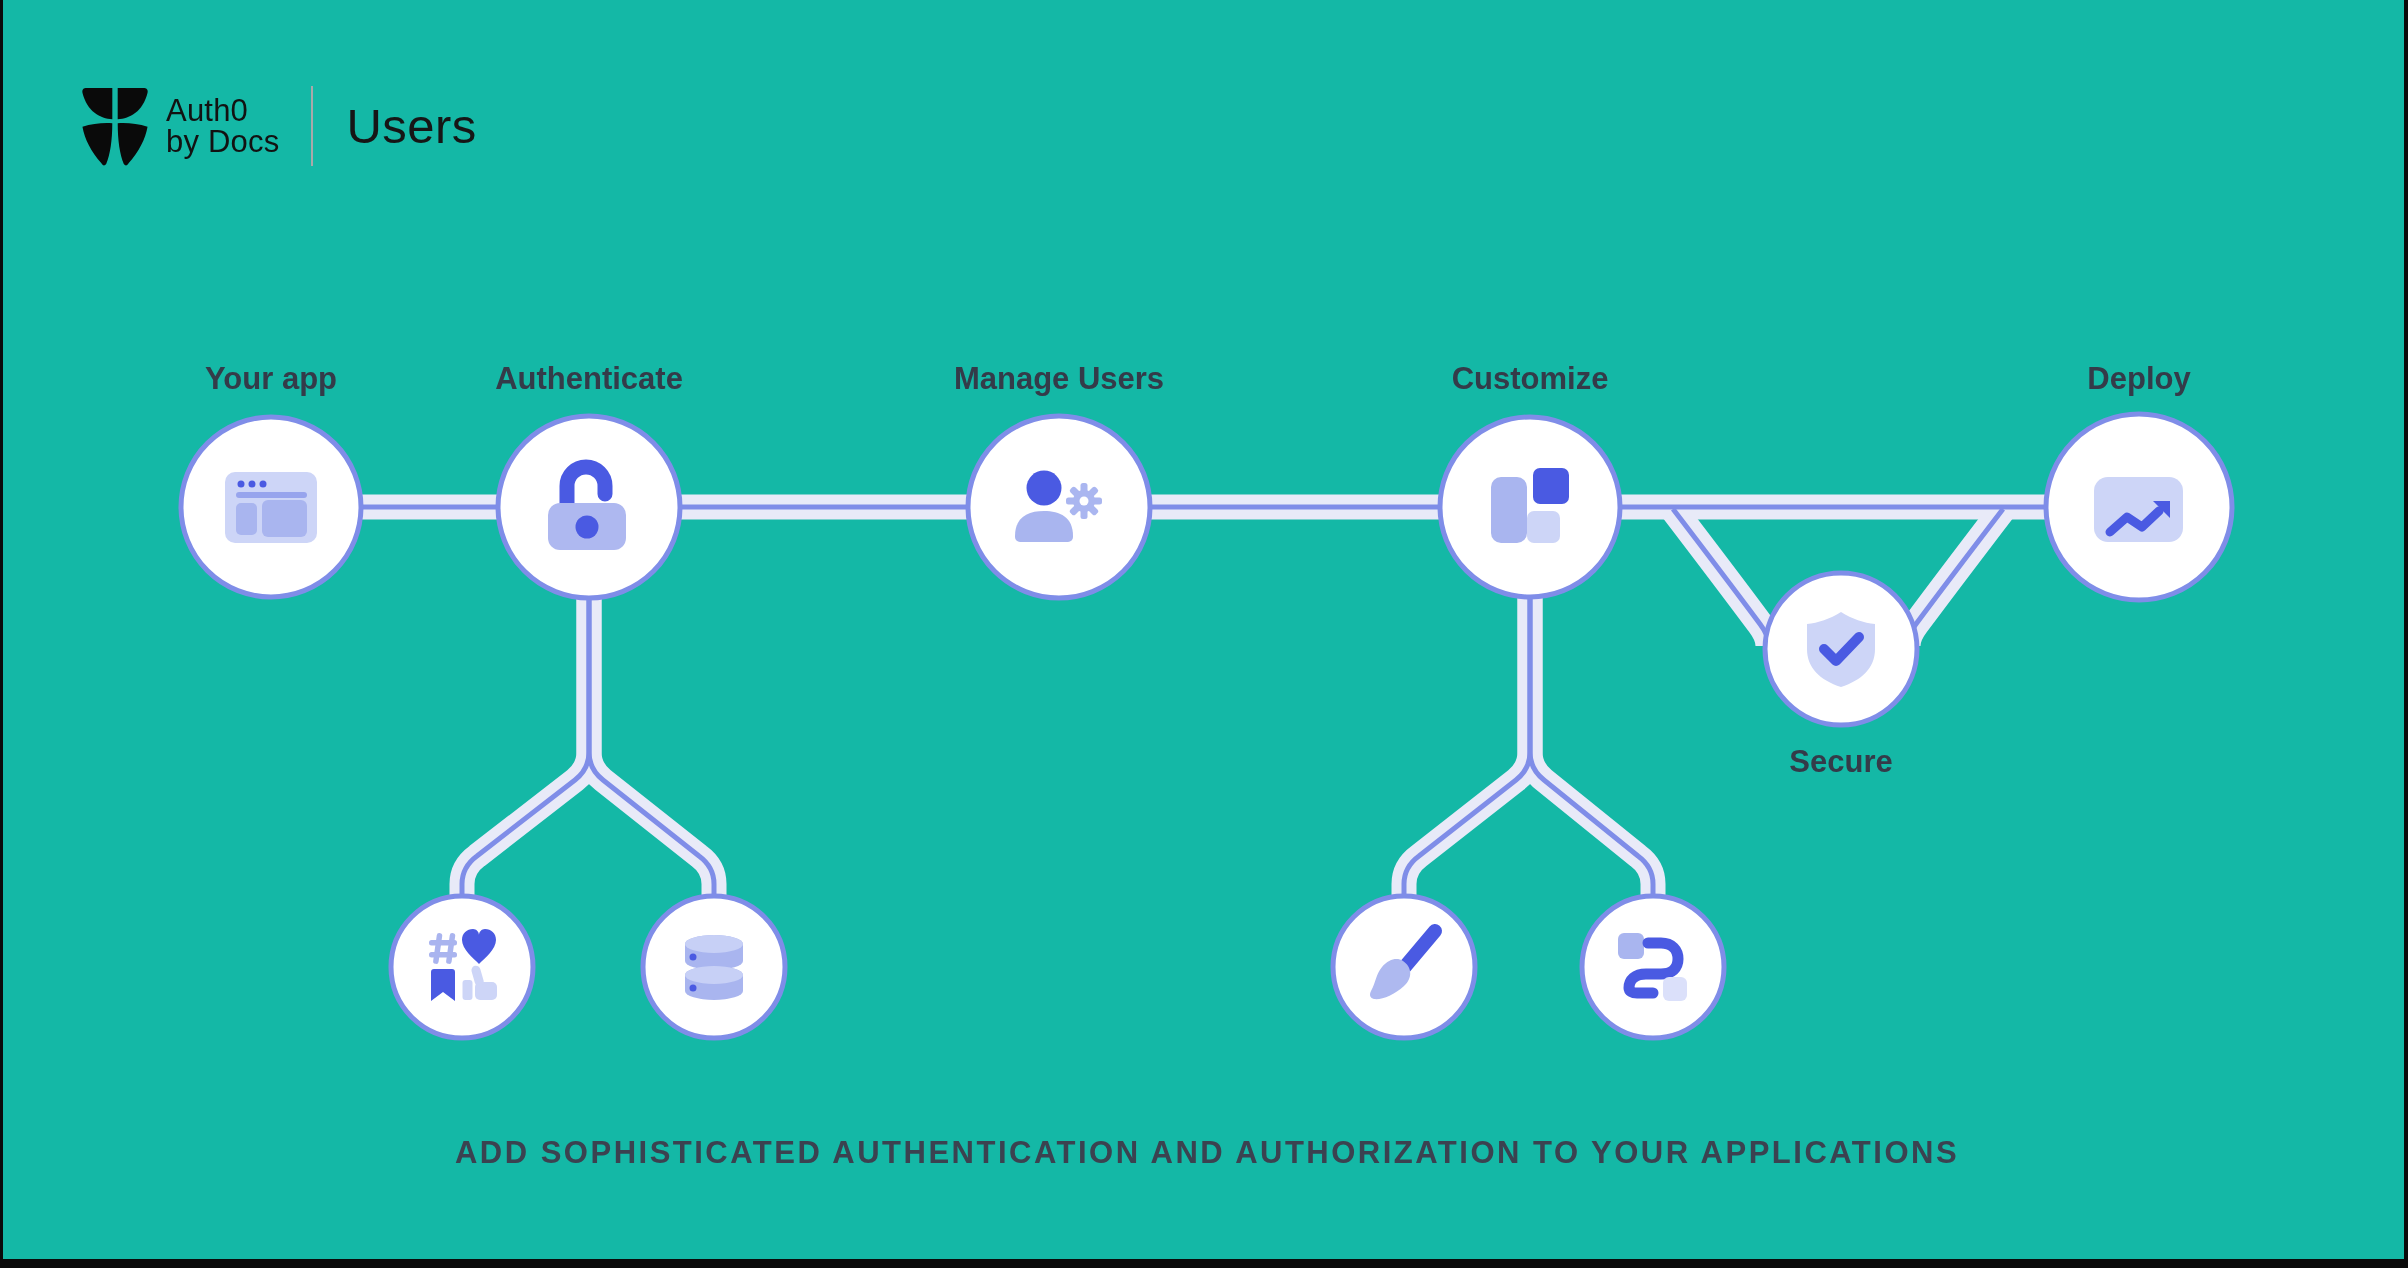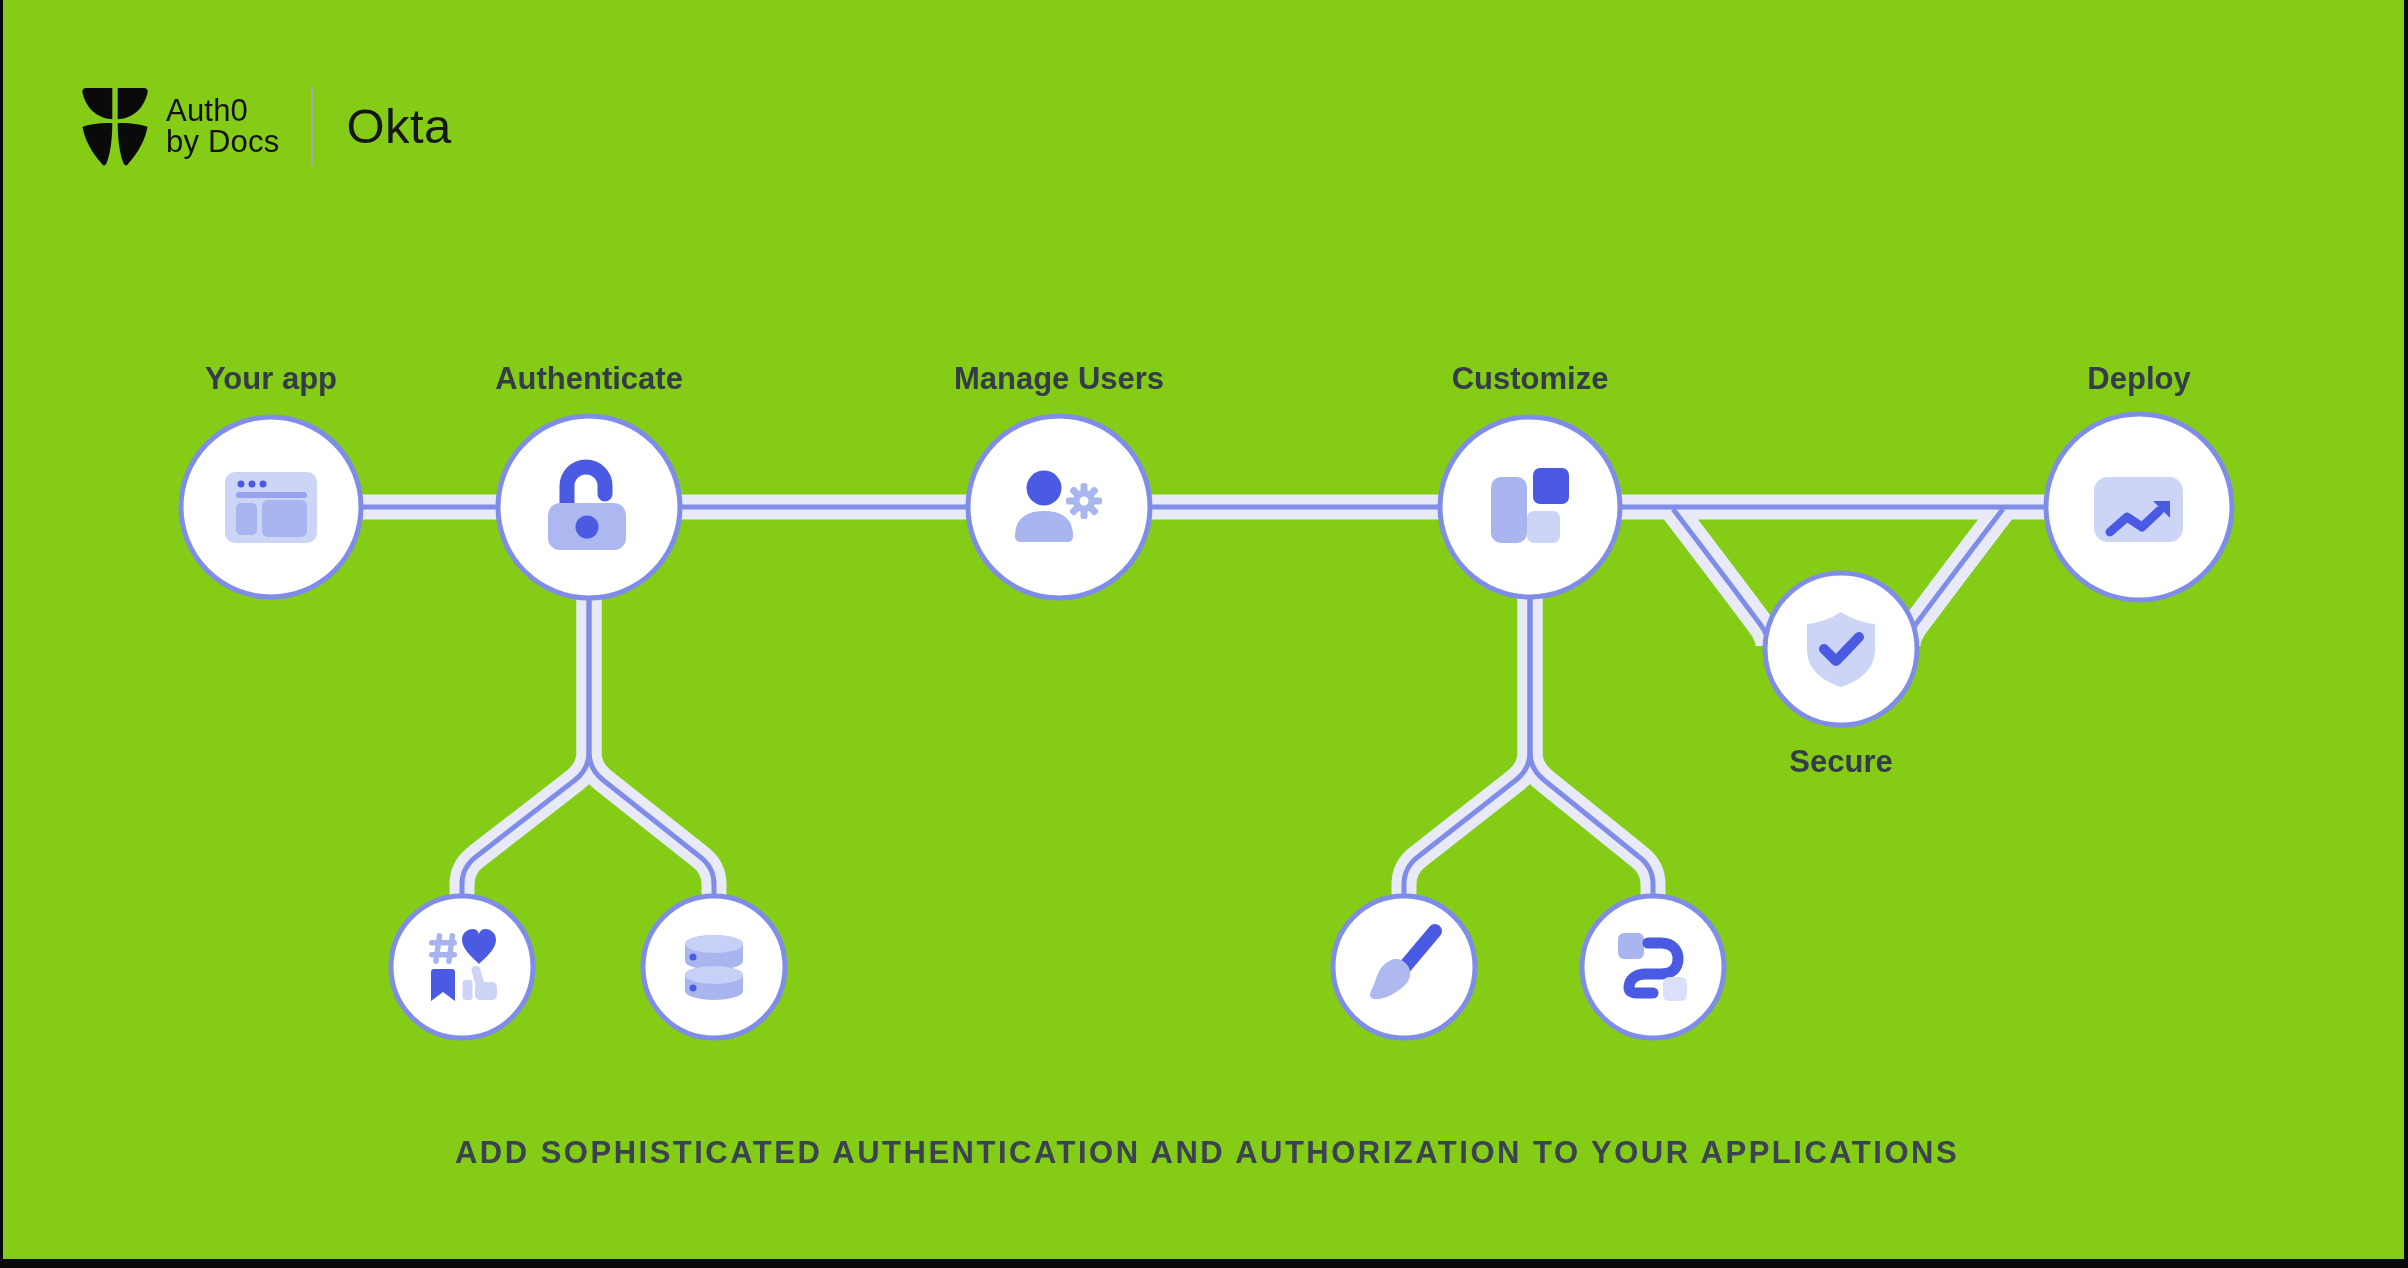--- a/index.html
+++ b/index.html
@@ -1,19 +1,19 @@
 <!DOCTYPE html>
 <html><head>
 <meta charset="utf-8">
 <style>
   html,body{margin:0;padding:0;background:#ffffff;}
   #page{
     position:relative;
     width:2408px;height:1268px;
-    background:#84cc16;
+    background:#14b8a6;
     overflow:hidden;
     font-family:"Liberation Sans", sans-serif;
     box-sizing:border-box;
     border-left:3px solid #0a0a0a;
     border-right:4px solid #0a0a0a;
     border-bottom:9px solid #0a0a0a;
     padding-left:16px;
   }
   .header{
     position:absolute;left:78px;top:86px;
@@ -53,21 +53,21 @@
         <path d="M46,3 L46,49 C28,48 9,38 2,10 C1,5 4,3 8,3 Z" transform="translate(100,0) scale(-1,1)"></path>
         <path d="M46,55 C46,80 43,101 37,115 C35,118 32,118 30,114 C15,97 5,78 2,60 C16,56 31,54 46,55 Z"></path>
         <path d="M46,55 C46,80 43,101 37,115 C35,118 32,118 30,114 C15,97 5,78 2,60 C16,56 31,54 46,55 Z" transform="translate(100,0) scale(-1,1)"></path>
       </g>
     </svg>
     <div class="brand-text">
       <span>Auth0</span>
       <span>by Docs</span>
     </div>
     <div class="header-divider"></div>
-    <div class="product-title">Okta</div>
+    <div class="product-title">Users</div>
   </div>
 
   <svg class="diagram" viewBox="0 0 2401 1259">
 
     <g>
       <path class="band" d="M 268,507 H 2136"></path>
 
       <path class="band-wide" d="M 1670,509 Q 1722,577 1757,624 Q 1766,636 1766,646"></path>
       <path class="band-wide" d="M 2000,509 Q 1948,577 1913,624 Q 1904,636 1904,646"></path>
 

